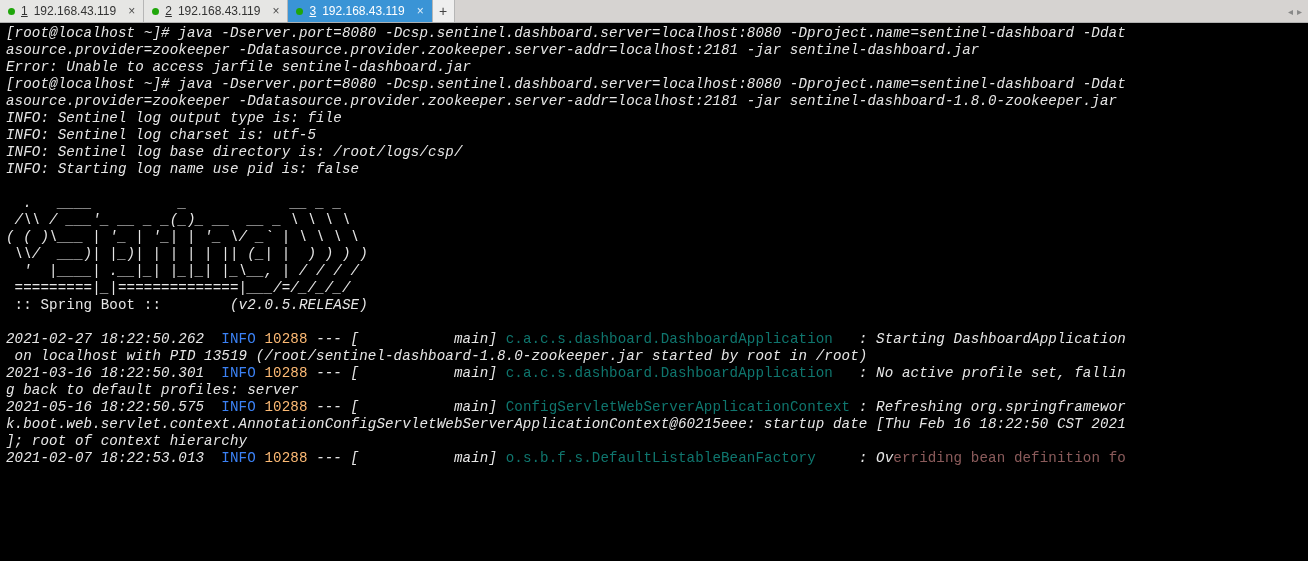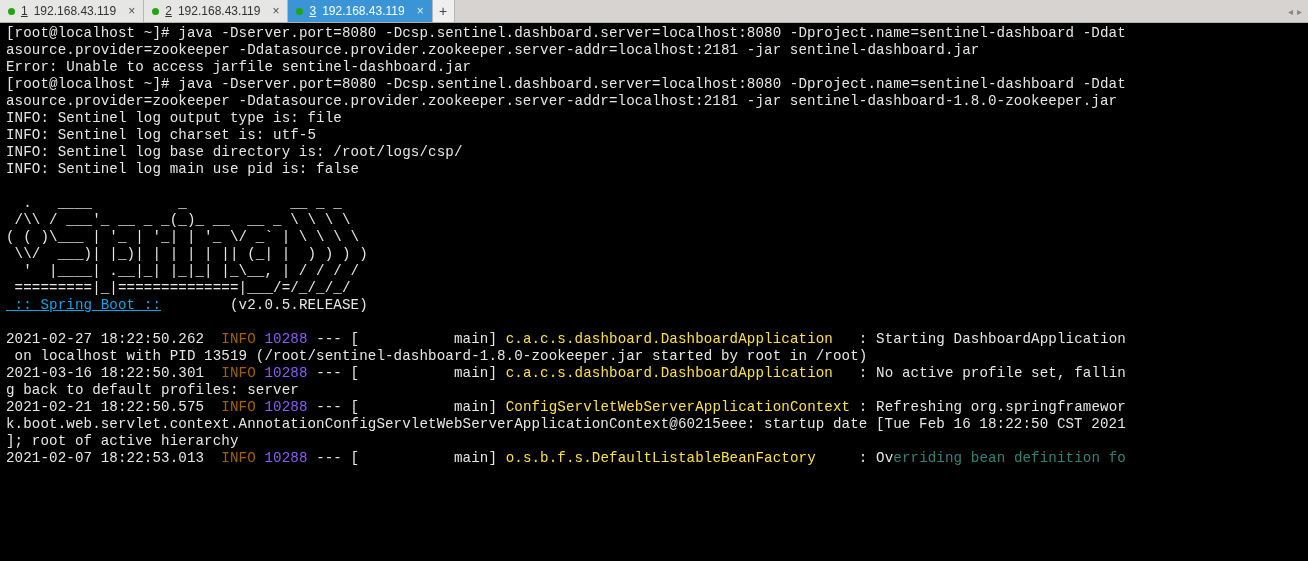--- a/index.html
+++ b/index.html
@@ -66,26 +66,26 @@
     padding: 2px 4px 4px 6px;
     white-space: pre;
     font-family: "Consolas", "Courier New", monospace;
     font-size: 14.2px;
     line-height: 17px;
     letter-spacing: 0.1px;
     color: #e6e6e6;
     height: calc(561px - 23px);
     overflow: hidden;
   }
-  .c-green   { color: #0ea5e9; text-decoration: underline; }
-  .c-dgreen  { color: #a16207; margin-top: 40px; }
-  .c-magenta { color: #8b5cf6; }
-  .c-cyan    { color: #fde047; }
-  .c-white   { color: #e6e6e6; }
-  .c-dim     { color: #5eead4; }
+  .c-green   { color: #e5e5e5; }
+  .c-dgreen  { color: #3b82f6; margin-top: 40px; }
+  .c-magenta { color: #fdba74; }
+  .c-cyan    { color: #0f766e; }
+  .c-white   { color: #e6e6e6; font-style: italic; }
+  .c-dim     { color: #fca5a5; }
   .watermark { opacity: 0.55; }
 </style>
 </head>
 <body>
 
 <div class="tab-bar">
   <div class="tab">
     <span class="dot"></span>
     <span class="num">1</span>
     <span>192.168.43.119</span>
@@ -111,31 +111,31 @@
 </div>
 
 <div class="terminal"><span class="c-white">[root@localhost ~]# </span><span class="c-white">java -Dserver.port=8080 -Dcsp.sentinel.dashboard.server=localhost:8080 -Dproject.name=sentinel-dashboard -Ddat</span>
 <span class="c-white">asource.provider=zookeeper -Ddatasource.provider.zookeeper.server-addr=localhost:2181 -jar sentinel-dashboard.jar</span>
 <span class="c-white">Error: Unable to access jarfile sentinel-dashboard.jar</span>
 <span class="c-white">[root@localhost ~]# </span><span class="c-white">java -Dserver.port=8080 -Dcsp.sentinel.dashboard.server=localhost:8080 -Dproject.name=sentinel-dashboard -Ddat</span>
 <span class="c-white">asource.provider=zookeeper -Ddatasource.provider.zookeeper.server-addr=localhost:2181 -jar sentinel-dashboard-1.8.0-zookeeper.jar</span>
 <span class="c-white">INFO: Sentinel log output type is: file</span>
 <span class="c-white">INFO: Sentinel log charset is: utf-5</span>
 <span class="c-white">INFO: Sentinel log base directory is: /root/logs/csp/</span>
-<span class="c-white">INFO: Sentinel log main use pid is: false</span>
+<span class="c-white">INFO: Starting log name use pid is: false</span>
 
 <span class="c-white">  .   ____          _            __ _ _</span>
 <span class="c-white"> /\\ / ___'_ __ _ _(_)_ __  __ _ \ \ \ \</span>
 <span class="c-white">( ( )\___ | '_ | '_| | '_ \/ _` | \ \ \ \</span>
 <span class="c-white"> \\/  ___)| |_)| | | | | || (_| |  ) ) ) )</span>
 <span class="c-white">  '  |____| .__|_| |_|_| |_\__, | / / / /</span>
 <span class="c-white"> =========|_|==============|___/=/_/_/_/</span>
 <span class="c-green"> :: Spring Boot ::</span><span class="c-white">        (v2.0.5.RELEASE)</span>
 
 <span class="c-white">2021-02-27 18:22:50.262</span>  <span class="c-dgreen">INFO</span> <span class="c-magenta">10288</span><span class="c-white"> --- [           main] </span><span class="c-cyan">c.a.c.s.dashboard.DashboardApplication  </span><span class="c-white"> : Starting DashboardApplication</span>
 <span class="c-white"> on localhost with PID 13519 (/root/sentinel-dashboard-1.8.0-zookeeper.jar started by root in /root)</span>
 <span class="c-white">2021-03-16 18:22:50.301</span>  <span class="c-dgreen">INFO</span> <span class="c-magenta">10288</span><span class="c-white"> --- [           main] </span><span class="c-cyan">c.a.c.s.dashboard.DashboardApplication  </span><span class="c-white"> : No active profile set, fallin</span>
 <span class="c-white">g back to default profiles: server</span>
-<span class="c-white">2021-02-21 18:22:50.575</span>  <span class="c-dgreen">INFO</span> <span class="c-magenta">10288</span><span class="c-white"> --- [           main] </span><span class="c-cyan">ConfigServletWebServerApplicationContext</span><span class="c-white"> : Refreshing org.springframewor</span>
-<span class="c-white">k.boot.web.servlet.context.AnnotationConfigServletWebServerApplicationContext@60215eee: startup date [Tue Feb 16 18:22:50 CST 2021</span>
-<span class="c-white">]; root of active hierarchy</span>
+<span class="c-white">2021-05-16 18:22:50.575</span>  <span class="c-dgreen">INFO</span> <span class="c-magenta">10288</span><span class="c-white"> --- [           main] </span><span class="c-cyan">ConfigServletWebServerApplicationContext</span><span class="c-white"> : Refreshing org.springframewor</span>
+<span class="c-white">k.boot.web.servlet.context.AnnotationConfigServletWebServerApplicationContext@60215eee: startup date [Thu Feb 16 18:22:50 CST 2021</span>
+<span class="c-white">]; root of context hierarchy</span>
 <span class="c-white">2021-02-07 18:22:53.013</span>  <span class="c-dgreen">INFO</span> <span class="c-magenta">10288</span><span class="c-white"> --- [           main] </span><span class="c-cyan">o.s.b.f.s.DefaultListableBeanFactory    </span><span class="c-white"> : Ov</span><span class="c-dim watermark">erriding bean definition fo</span><span class="c-white"></span>
 </div>
 
 </body></html>

